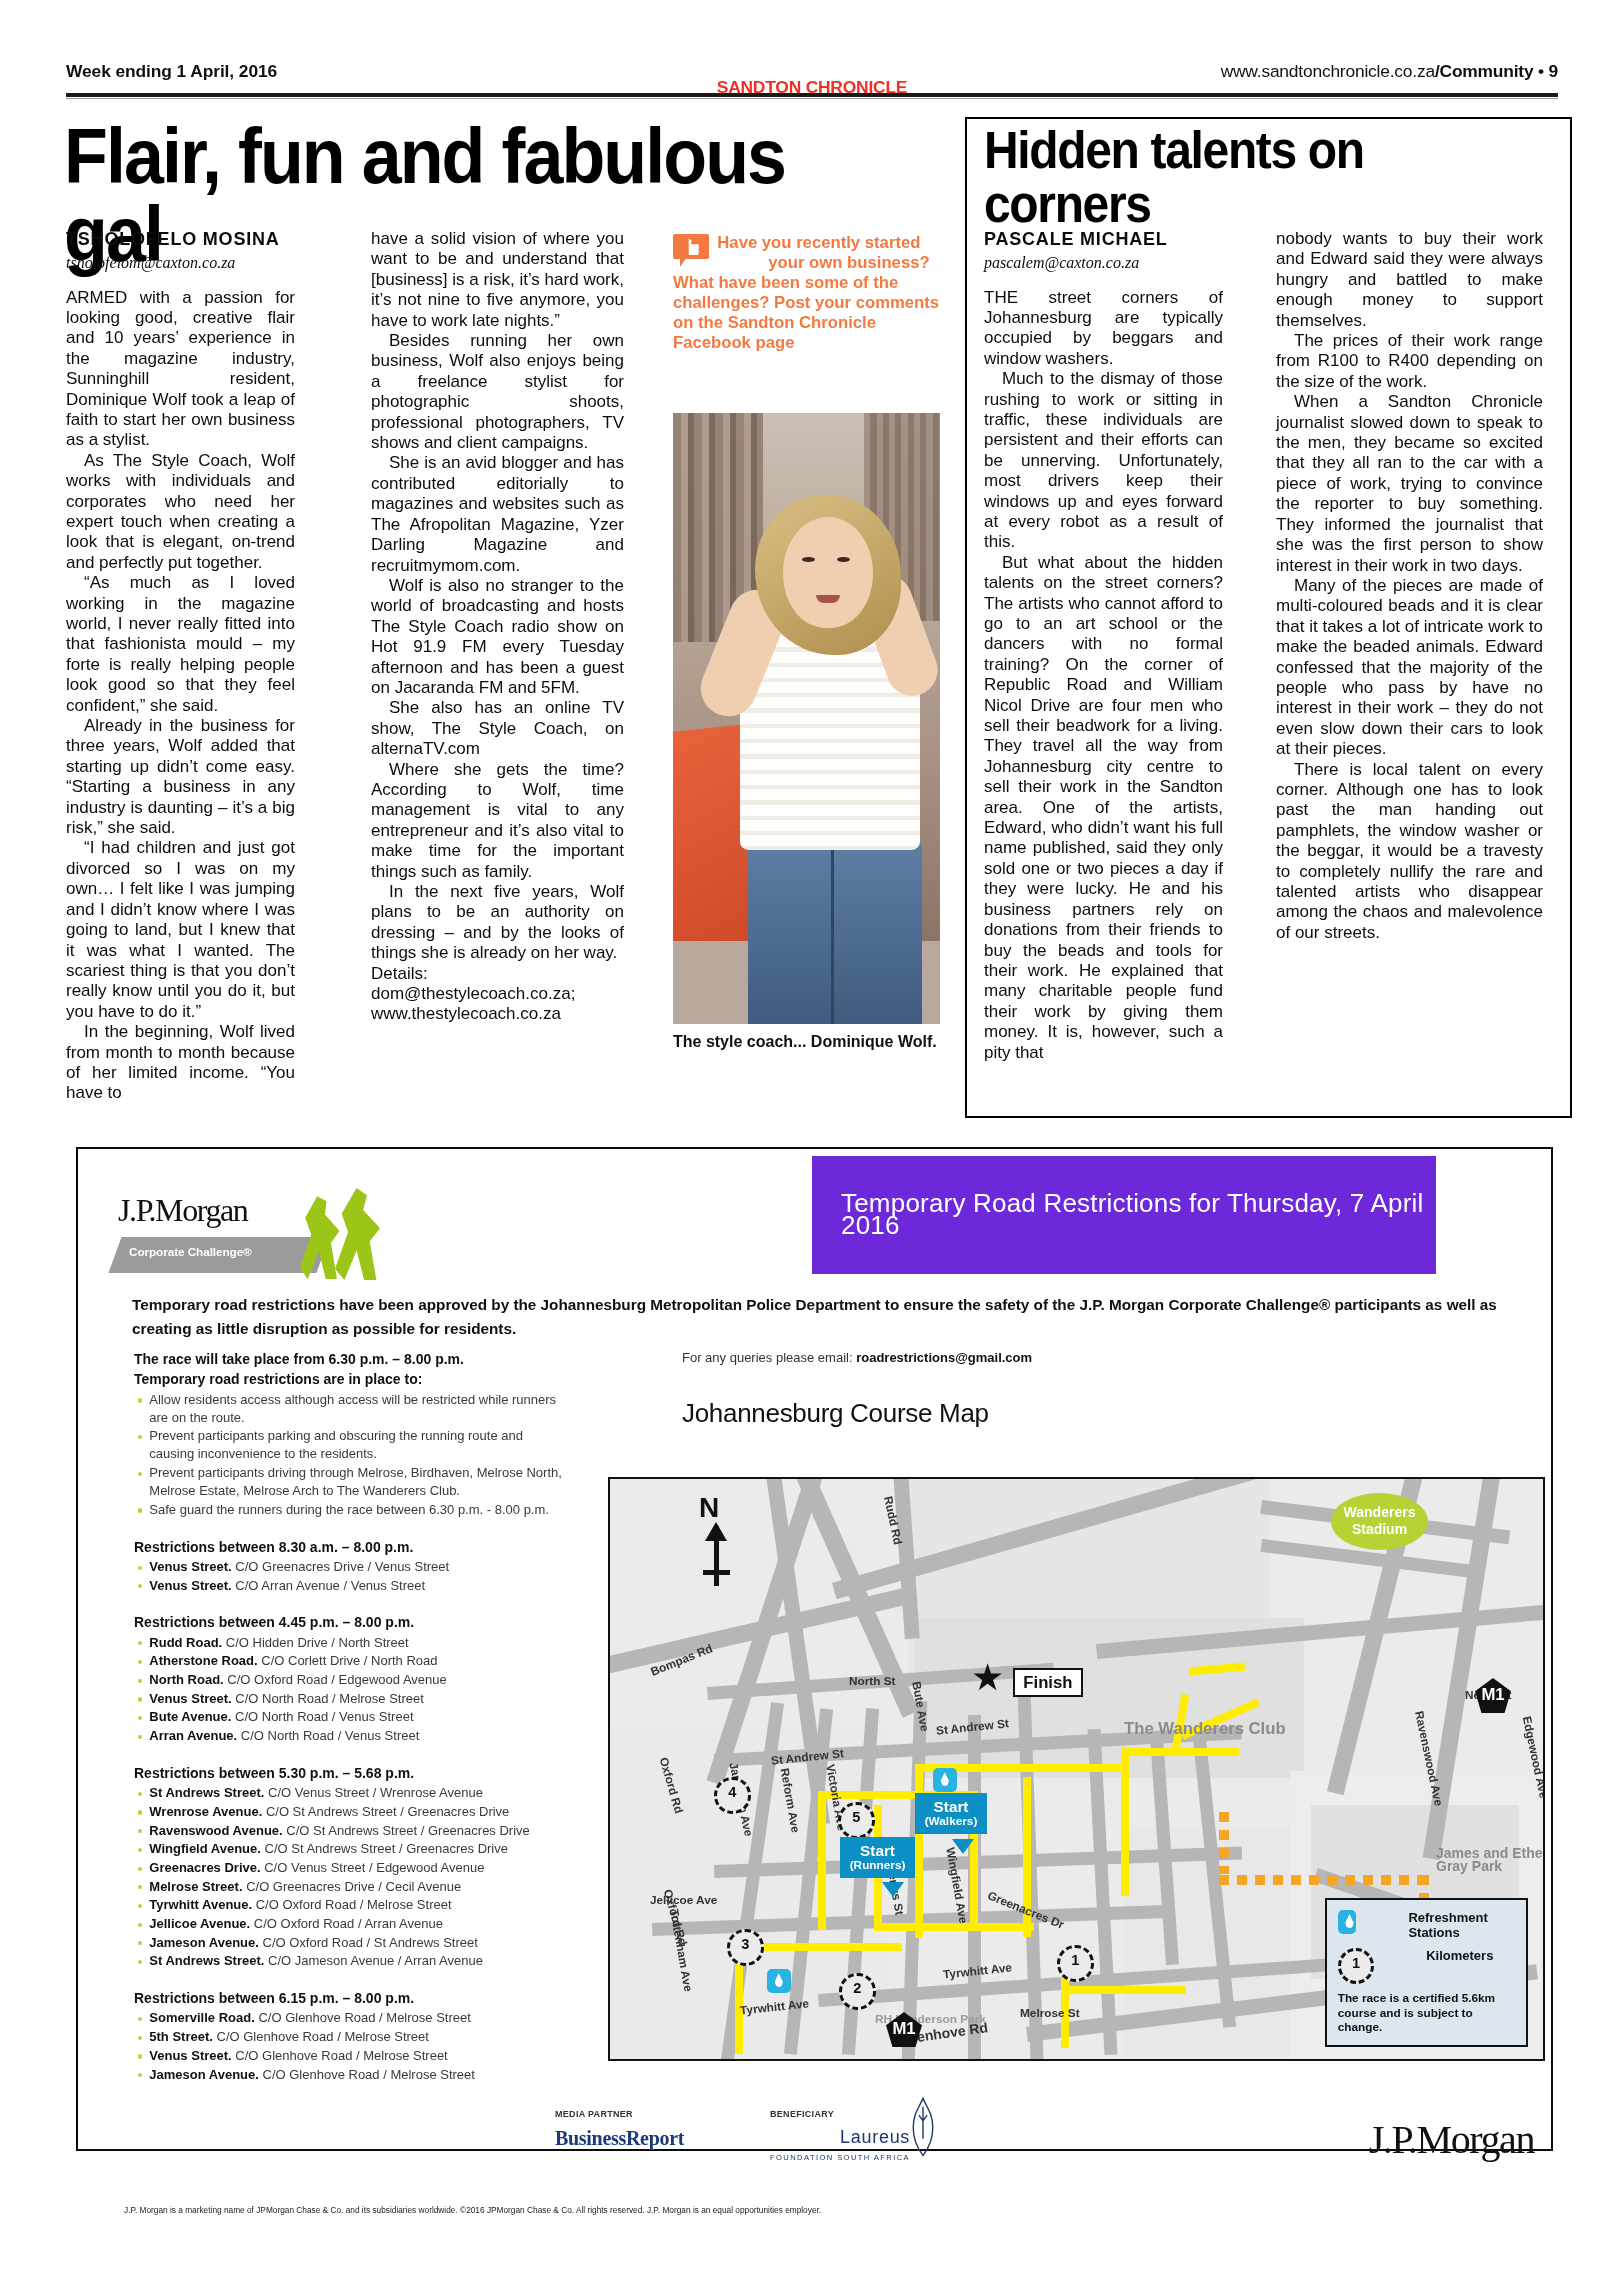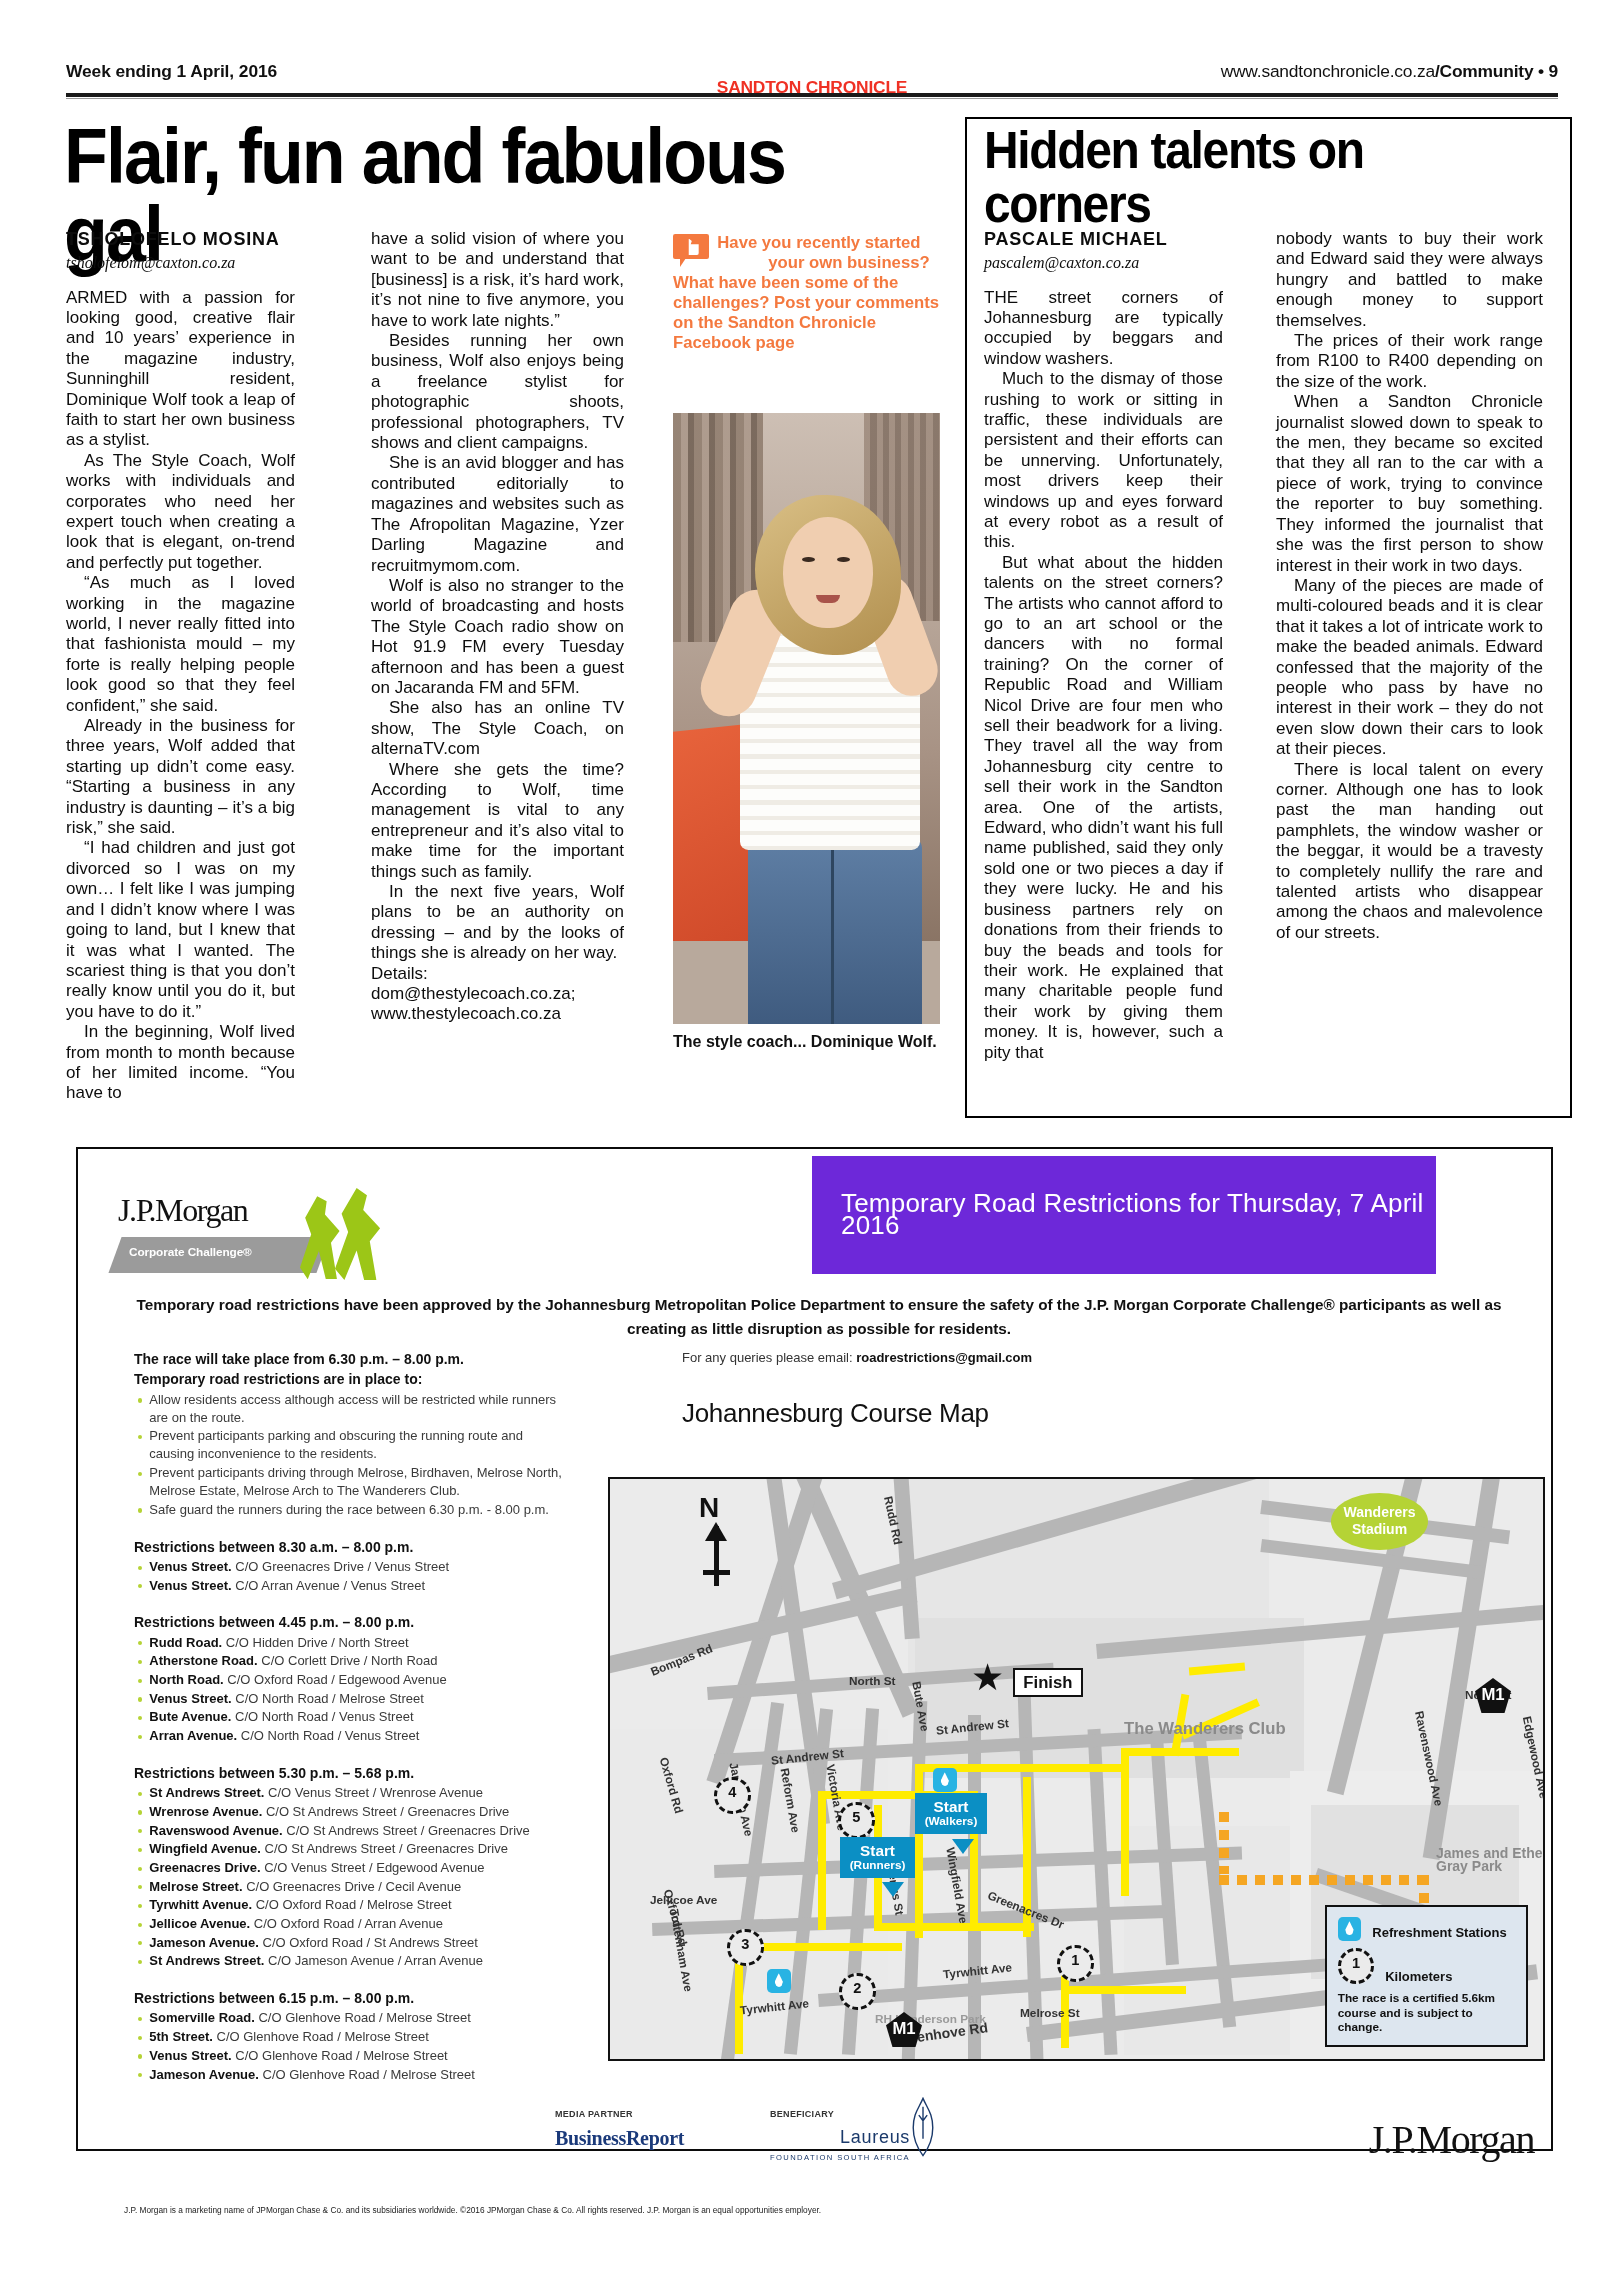--- a/index.html
+++ b/index.html
@@ -73,21 +73,21 @@
   .green-bar{position:absolute;left:734px;top:7px;width:624px;height:118px;background:#6d28d9;}
   .green-bar span{display:block;padding:36px 0 0 29px;color:#fff;font:18px/22px "Liberation Sans",sans-serif;font-size:26px;letter-spacing:0.2px;}
   .jpm-logo{position:absolute;left:40px;top:23.6px;width:292px;height:104px;}
   .jpm-logo .wm{position:absolute;left:0;top:21px;font:32px/32px "Liberation Serif",serif;letter-spacing:-1.4px;color:#111;}
   .jpm-logo .grayband{position:absolute;left:-2.8px;top:64px;width:208px;height:36px;background:#9b9b9b;transform:skewX(-20deg);}
   .jpm-logo .cc{position:absolute;left:11px;top:72px;font:bold 11.8px/14px "Liberation Sans",sans-serif;color:#fff;letter-spacing:-0.1px;}
   .runner{position:absolute;background:#9cc617;}
   .r1{left:182px;top:23.6px;width:43px;height:83px;-webkit-clip-path:polygon(40% 0,62% 6%,58% 22%,92% 42%,72% 56%,86% 100%,60% 100%,44% 66%,18% 100%,0 86%,26% 46%,12% 26%);clip-path:polygon(40% 0,62% 6%,58% 22%,92% 42%,72% 56%,86% 100%,60% 100%,44% 66%,18% 100%,0 86%,26% 46%,12% 26%);}
   .r2{left:217px;top:15.3px;width:47px;height:92px;-webkit-clip-path:polygon(46% 0,68% 8%,60% 24%,96% 44%,74% 58%,88% 100%,62% 100%,46% 68%,20% 100%,0 88%,28% 48%,14% 28%);clip-path:polygon(46% 0,68% 8%,60% 24%,96% 44%,74% 58%,88% 100%,62% 100%,46% 68%,20% 100%,0 88%,28% 48%,14% 28%);}
 
-  .ad-intro{position:absolute;left:54px;top:144px;width:1374px;font:bold 15.3px/23.6px "Liberation Sans",sans-serif;color:#111;text-align:center;}
+  .ad-intro{position:absolute;left:54px;top:144px;width:1374px;font:bold 15.3px/23.6px "Liberation Sans",sans-serif;color:#111;}
 
   .ad-left{position:absolute;left:56px;top:201px;width:430px;}
   .h-sec{font:bold 14px/19px "Liberation Sans",sans-serif;color:#111;margin:0 0 1.4px 0;}
   .bl{list-style:none;margin:0 0 0 0;padding:0;}
   .bl li{position:relative;padding-left:15.3px;font:13px/18px "Liberation Sans",sans-serif;color:#3a3a3a;margin-bottom:0.7px;}
   .bl li:before{content:"";position:absolute;left:4.2px;top:7.6px;width:4.2px;height:4.2px;background:#b5d335;border-radius:50%;}
   .bl li b{color:#111;}
   .gap{height:18px;}
 
   .ad-right{position:absolute;left:604px;top:200px;width:819px;}
@@ -107,21 +107,21 @@
   .startbox{position:absolute;background:#0b8fc4;color:#fff;text-align:center;font:bold 15.3px/16.7px "Liberation Sans",sans-serif;padding:5.6px 9.7px;}
   .startbox small{display:block;font-size:11.8px;line-height:13px;}
   .arrow-dn{position:absolute;width:0;height:0;border-left:11px solid transparent;border-right:11px solid transparent;border-top:15.3px solid #0b8fc4;}
   .water{position:absolute;width:23.6px;height:23.6px;border-radius:4.9px;background:#29b3e3;}
   .water:after{content:"";position:absolute;left:7.6px;top:4.2px;width:8.3px;height:14px;background:#fff;border-radius:50% 50% 50% 50%/65% 65% 35% 35%;
      -webkit-clip-path:polygon(50% 0,100% 62%,82% 100%,18% 100%,0 62%);clip-path:polygon(50% 0,100% 62%,82% 100%,18% 100%,0 62%);}
   .m1{position:absolute;width:36px;height:35px;background:#111;color:#fff;font:bold 16.7px/33px "Liberation Sans",sans-serif;text-align:center;
       -webkit-clip-path:polygon(50% 0,100% 38%,82% 100%,18% 100%,0 38%);clip-path:polygon(50% 0,100% 38%,82% 100%,18% 100%,0 38%);}
   .wand{position:absolute;width:97px;height:57px;border-radius:50%;background:#b5d335;color:#fff;text-align:center;font:bold 14px/16.7px "Liberation Sans",sans-serif;padding-top:11px;box-sizing:border-box;}
   .legend{position:absolute;right:15.3px;bottom:12.5px;width:203px;background:#dde6ef;border:2.1px solid #111;padding:9.7px 11px;box-sizing:border-box;}
-  .legend .row{display:flex;align-items:flex-end;margin-bottom:7px;}
+  .legend .row{display:flex;align-items:flex-start;margin-bottom:7px;gap:41px;}
   .legend .row span{margin-left:11px;font:bold 13px/15.3px "Liberation Sans",sans-serif;color:#111;}
   .legend .note{font:bold 11.8px/14.6px "Liberation Sans",sans-serif;color:#111;margin-top:2.8px;}
   .finishbox{position:absolute;border:2.1px solid #111;background:#fff;padding:2.8px 8.3px;font:bold 16.7px/19.4px "Liberation Sans",sans-serif;}
   .narrow{position:absolute;}
   .narrow .nletter{font:bold 28px/28px "Liberation Sans",sans-serif;}
   .narrow .nstem{position:absolute;left:15.3px;top:32px;width:4.9px;height:60px;background:#111;}
   .narrow .nhead{position:absolute;left:6.2px;top:28px;width:0;height:0;border-left:11px solid transparent;border-right:11px solid transparent;border-bottom:19.4px solid #111;}
   .narrow .ncross{position:absolute;left:4.2px;top:76px;width:27px;height:4.9px;background:#111;}
 
   

